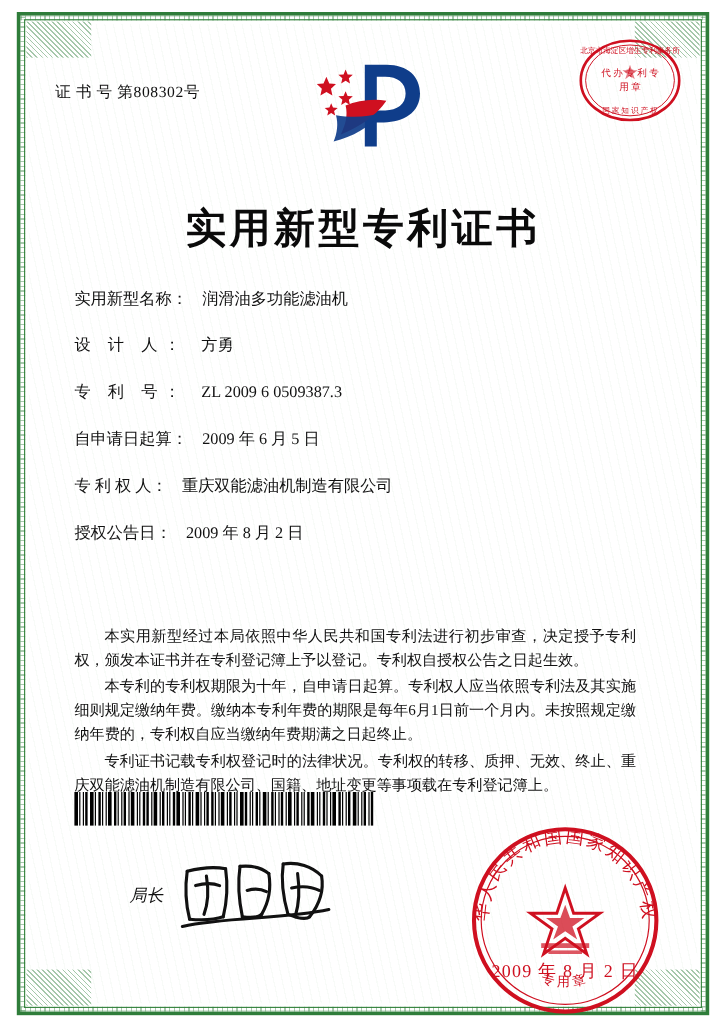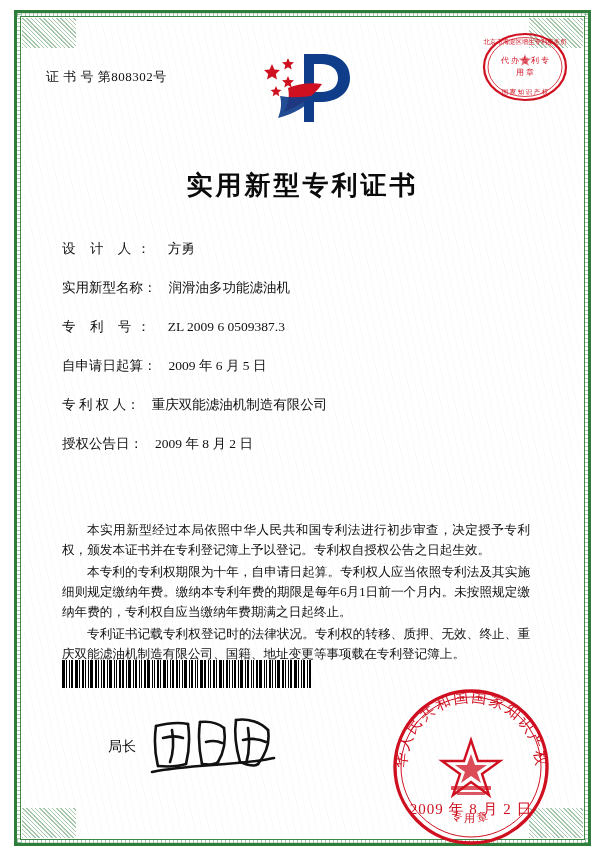--- a/index.html
+++ b/index.html
@@ -125,21 +125,21 @@
     font-family: "Liberation Serif", serif;
     white-space: nowrap;
   }
 
   
   .doc-title {
     position: absolute;
     left: 0; top: 168px;
     width: 605px;
     text-align: center;
-    font-size: 26px;
+    font-size: 34px;
     font-weight: bold;
     letter-spacing: 3px;
     color: #0a0a0a;
     font-family: "DejaVu Serif", serif;
   }
 
   
   .fields {
     position: absolute;
     left: 62px; top: 240px;
@@ -194,20 +194,21 @@
     vertical-align: top;
   }
 
   
   .sig-label {
     position: absolute;
     left: 108px; top: 738px;
     font-size: 14px;
     color: #111;
     font-family: "Liberation Serif", serif;
+    font-style: italic;
   }
   .sig-hand {
     position: absolute;
     left: 148px; top: 714px;
     width: 130px; height: 62px;
   }
 
   
   .seal-bottom {
     position: absolute;
@@ -279,27 +280,27 @@
         <text x="45" y="45" text-anchor="middle" font-size="8">用 章</text>
         <text x="45" y="64" text-anchor="middle" font-size="6.4">国 家 知 识 产 权</text>
       </g>
       <polygon points="45,24 46.6,28.6 51.4,28.6 47.5,31.5 49,36 45,33.2 41,36 42.5,31.5 38.6,28.6 43.4,28.6" fill="#cf1020" opacity="0.55"></polygon>
     </svg>
   </div>
 
   <div class="doc-title">实用新型专利证书</div>
 
   <div class="fields">
+    <div class="field-row">
+      <span class="field-label">实用新型名称：</span>
+      <span class="field-value">润滑油多功能滤油机</span>
+    </div>
     <div class="field-row designer">
       <span class="field-label">设 计 人：</span>
       <span class="field-value">方勇</span>
-    </div>
-    <div class="field-row">
-      <span class="field-label">实用新型名称：</span>
-      <span class="field-value">润滑油多功能滤油机</span>
     </div>
     <div class="field-row patentno">
       <span class="field-label">专 利 号：</span>
       <span class="field-value">ZL 2009 6 0509387.3</span>
     </div>
     <div class="field-row">
       <span class="field-label">自申请日起算：</span>
       <span class="field-value">2009 年 6 月 5 日</span>
     </div>
     <div class="field-row">

